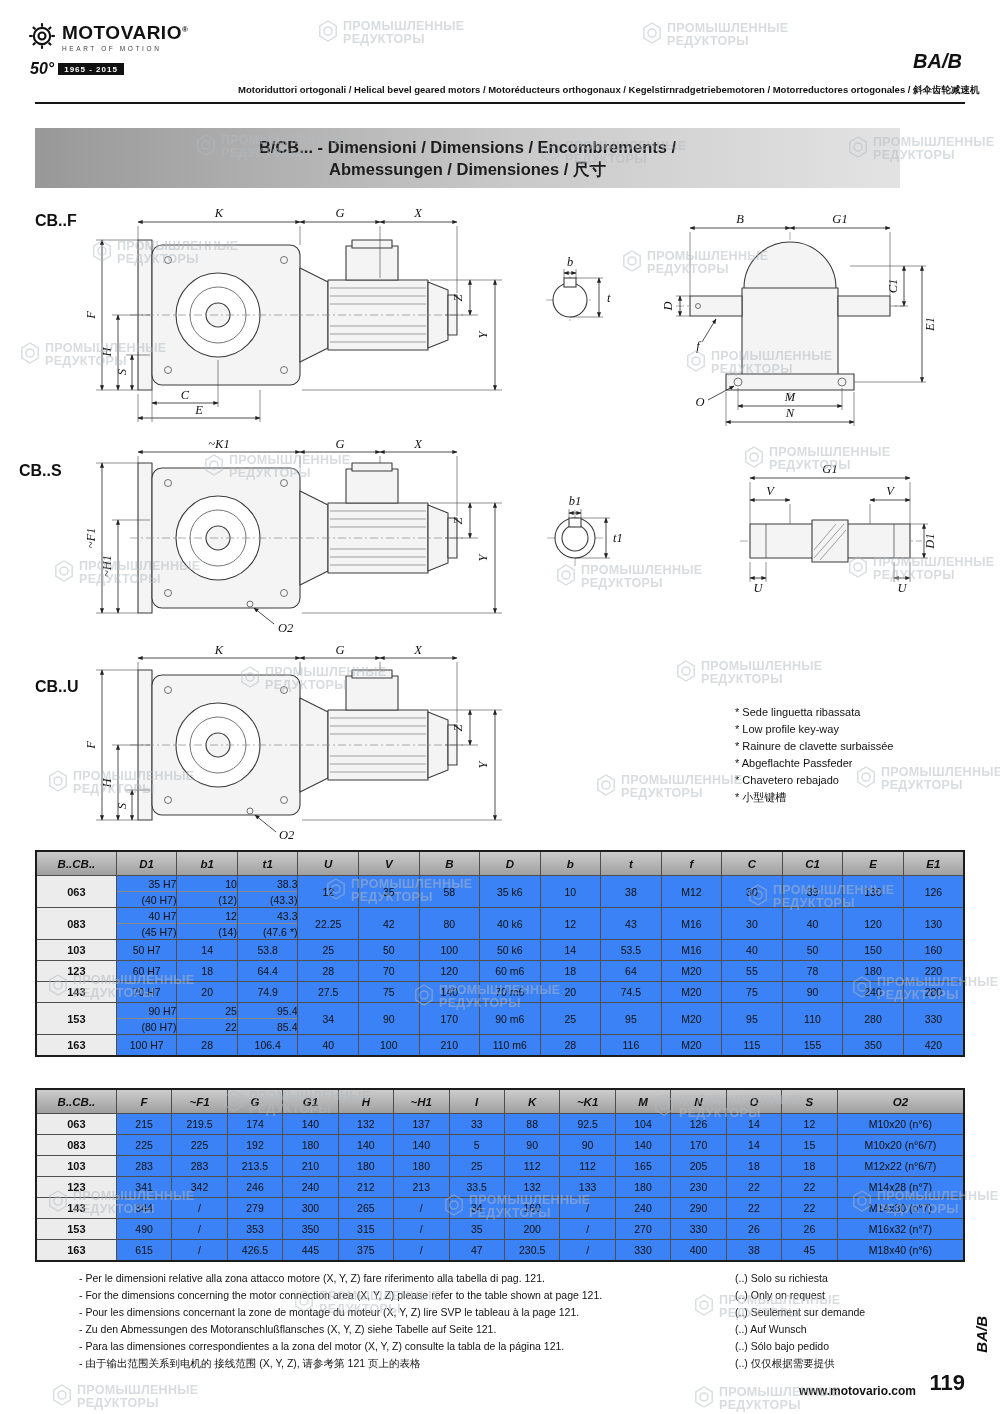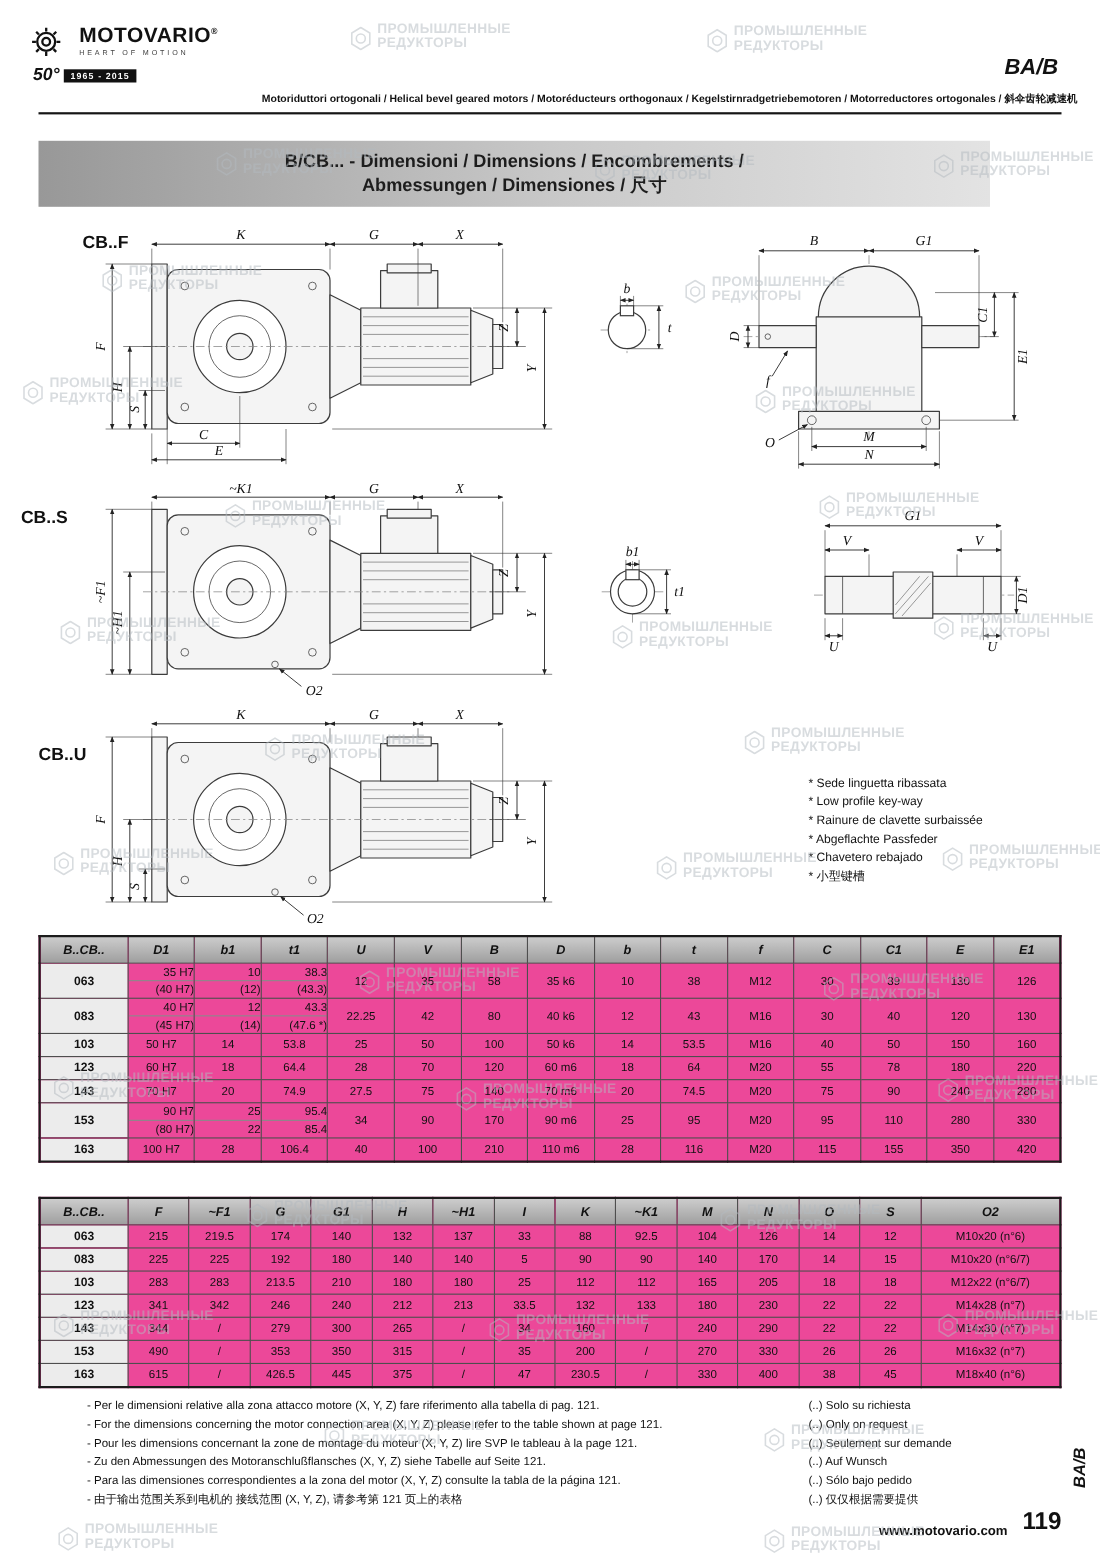--- a/index.html
+++ b/index.html
@@ -1,25 +1,25 @@
 <!DOCTYPE html>
 <html><head>
 <meta charset="utf-8">
 <style>
   html,body { margin:0; padding:0; background:#9a9a9a; }
   .page { position:relative; width:1000px; height:1414px; margin:0 auto; background:#ffffff;
           font-family:"Liberation Sans", sans-serif; color:#111; overflow:hidden; }
 
   
-  .wm { position:absolute; display:flex; align-items:flex-end; gap:5px; z-index:6;
+  .wm { position:absolute; display:flex; align-items:flex-start; gap:5px; z-index:6;
         pointer-events:none; opacity:.5; color:#b3bac0; }
   .wm-t { font-weight:bold; font-size:12.5px; line-height:13px; letter-spacing:.3px; }
 
   
-  .logo { position:absolute; left:28px; top:22px; display:flex; align-items:flex-end; gap:16px; z-index:2;}
+  .logo { position:absolute; left:28px; top:22px; display:flex; align-items:flex-start; gap:6px; z-index:2;}
   .brand { font-weight:bold; font-size:19px; letter-spacing:.5px; }
   .reg { font-size:8px; vertical-align:super; }
   .tagline { font-size:6.5px; letter-spacing:2.6px; color:#444; margin-top:1px; }
   .anniv { position:absolute; left:30px; top:60px; display:flex; align-items:center; z-index:2;}
   .fifty { font-weight:bold; font-style:italic; font-size:16px; }
   .years { background:#111; color:#fff; font-weight:bold; font-size:8px; padding:1.5px 6px; margin-left:4px; letter-spacing:1px;}
   .product-code { position:absolute; right:38px; top:50px; font-weight:bold; font-style:italic; font-size:20px; z-index:2;}
   .subtitle { position:absolute; left:198px; top:84px; width:780px; font-weight:bold; font-size:9.5px; white-space:nowrap; z-index:2;margin-left:40px;}
   .header-rule { position:absolute; left:35px; top:102px; width:930px; border-top:2px solid #161616; z-index:2;}
 
@@ -38,21 +38,21 @@
   .fin   { stroke:#666; stroke-width:.6; }
   .cl    { fill:none; stroke:#888; stroke-width:.7; stroke-dasharray:8 3 2 3; }
   .dim   { fill:none; stroke:#222; stroke-width:.8; }
   .ldr   { fill:none; stroke:#222; stroke-width:.8; }
   .ext   { fill:none; stroke:#333; stroke-width:.55; }
   .dlbl  { font:italic 12.5px "Liberation Serif", serif; fill:#111; }
   .notes { position:absolute; left:735px; top:704px; font-size:11px; line-height:17px; z-index:2;}
 
   
   .dim-table { position:absolute; left:35px; width:930px; border-collapse:collapse; table-layout:fixed;
-               border:2px solid #1c1c1c; background:#ec4899; z-index:1;}
+               border:2px solid #1c1c1c; background:#3b82f6; z-index:1;}
   .dim-table th, .dim-table td { border:1px solid #4e4e4e; text-align:center; vertical-align:middle; padding:0; overflow:hidden;}
   .dim-table thead th { background:linear-gradient(#cccccc,#9f9f9f); font-weight:bold; font-style:italic;
                         font-size:11.5px; height:23px; }
   .dim-table tbody th { background:#ececec; font-weight:bold; font-size:11px; }
   .dim-table td { font-size:10.5px; height:20px; }
   .dim-table td .sub { padding:1.5px 0;text-align:right; }
   .dim-table td .sep { border-top:1px solid #8a8a8a; }
   .dim-table thead th:first-child { width:8.5%; }
   #table1 { top:850px; }
   #table2 { top:1088px; }
@@ -465,21 +465,21 @@
   </div>
   <div class="product-code">BA/B</div>
   <div class="subtitle">Motoriduttori ortogonali / Helical bevel geared motors / Motoréducteurs orthogonaux / Kegelstirnradgetriebemotoren / Motorreductores ortogonales / 斜伞齿轮减速机</div>
   <div class="header-rule"></div>
 
   <div class="banner">
     <div>B/CB... - Dimensioni / Dimensions / Encombrements /</div>
     <div>Abmessungen / Dimensiones / 尺寸</div>
   </div>
 
-  <div class="dwg-label" style="left:35px; top:212px;margin-left:40px;">CB..F</div>
+  <div class="dwg-label" style="left:35px; top:212px;">CB..F</div>
   <svg class="dwg" style="left:50px; top:200px;" width="900" height="240" viewBox="0 0 900 240">
     <use href="#gm-side" x="100" y="40"></use>
 
     <line class="ext" x1="88" y1="26" x2="88" y2="40"></line>
       <line class="ext" x1="250" y1="26" x2="250" y2="45"></line>
     <line class="ext" x1="330" y1="26" x2="330" y2="78"></line>
       <line class="ext" x1="407" y1="26" x2="407" y2="93"></line>
     <line class="dim" x1="88" y1="22" x2="250" y2="22" marker-start="url(#arr)" marker-end="url(#arr)"></line>
       <line class="dim" x1="250" y1="22" x2="330" y2="22" marker-start="url(#arr)" marker-end="url(#arr)"></line>
       <line class="dim" x1="330" y1="22" x2="407" y2="22" marker-start="url(#arr)" marker-end="url(#arr)"></line>

